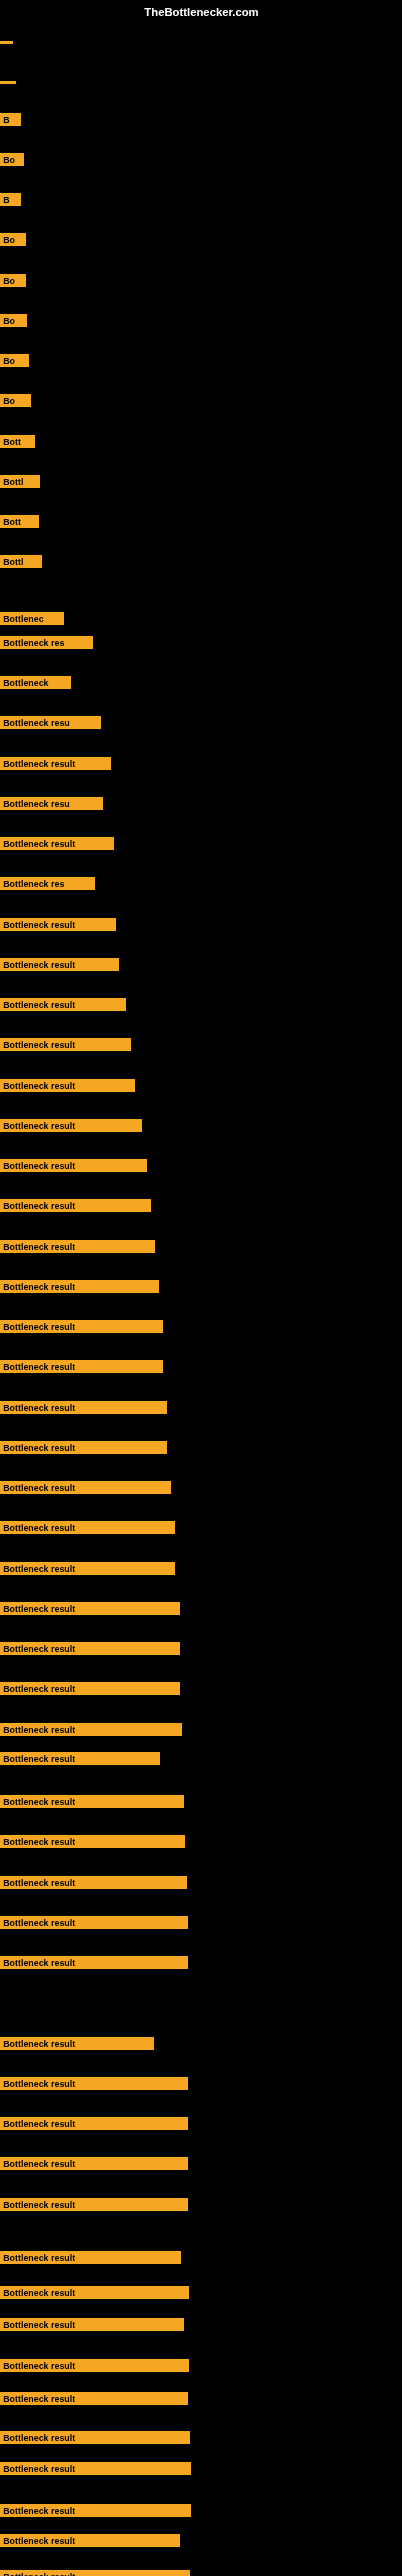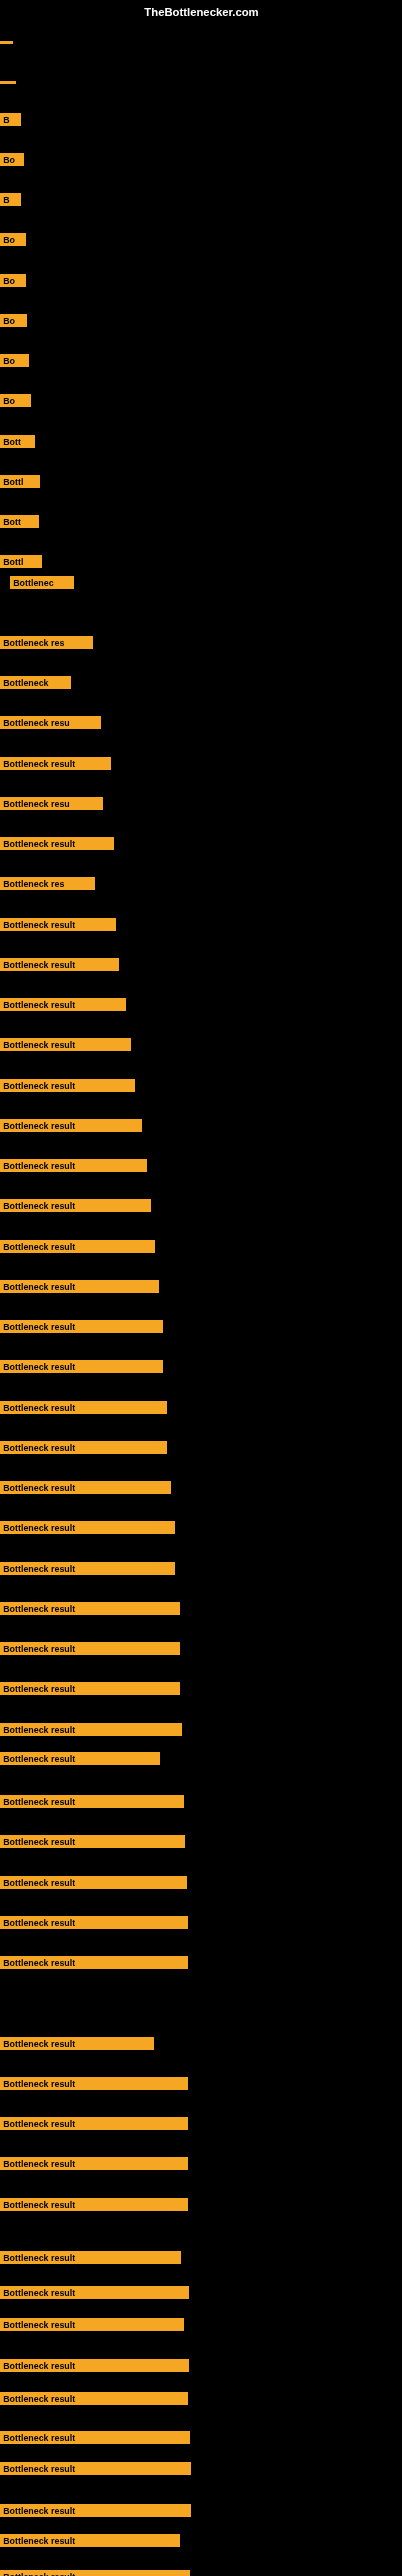--- a/index.html
+++ b/index.html
@@ -56,21 +56,21 @@
     <div class="label-container" style="top: 193px;"><span class="label-box" style="max-width: 21px; width: 21px;">B</span></div>
     <div class="label-container" style="top: 233px;"><span class="label-box" style="max-width: 26px; width: 26px;">Bo</span></div>
     <div class="label-container" style="top: 274px;"><span class="label-box" style="max-width: 26px; width: 26px;">Bo</span></div>
     <div class="label-container" style="top: 314px;"><span class="label-box" style="max-width: 27px; width: 27px;">Bo</span></div>
     <div class="label-container" style="top: 354px;"><span class="label-box" style="max-width: 29px; width: 29px;">Bo</span></div>
     <div class="label-container" style="top: 394px;"><span class="label-box" style="max-width: 31px; width: 31px;">Bo</span></div>
     <div class="label-container" style="top: 435px;"><span class="label-box" style="max-width: 35px; width: 35px;">Bott</span></div>
     <div class="label-container" style="top: 475px;"><span class="label-box" style="max-width: 40px; width: 40px;">Bottl</span></div>
     <div class="label-container" style="top: 515px;"><span class="label-box" style="max-width: 39px; width: 39px;">Bott</span></div>
     <div class="label-container" style="top: 555px;"><span class="label-box" style="max-width: 42px; width: 42px;">Bottl</span></div>
-    <div class="label-container" style="top: 576px; padding-left: 10px;"><span class="label-box" style="max-width: 64px; width: 64px;">Bottlenec</span></div>
+    <div class="label-container" style="top: 612px;"><span class="label-box" style="max-width: 64px; width: 64px;">Bottlenec</span></div>
     <div class="label-container" style="top: 636px;"><span class="label-box" style="max-width: 93px; width: 93px;">Bottleneck res</span></div>
     <div class="label-container" style="top: 676px;"><span class="label-box" style="max-width: 71px; width: 71px;">Bottleneck</span></div>
     <div class="label-container" style="top: 716px;"><span class="label-box" style="max-width: 101px; width: 101px;">Bottleneck resu</span></div>
     <div class="label-container" style="top: 757px;"><span class="label-box" style="max-width: 111px; width: 111px;">Bottleneck result</span></div>
     <div class="label-container" style="top: 797px;"><span class="label-box" style="max-width: 103px; width: 103px;">Bottleneck resu</span></div>
     <div class="label-container" style="top: 837px;"><span class="label-box" style="max-width: 114px; width: 114px;">Bottleneck result</span></div>
     <div class="label-container" style="top: 877px;"><span class="label-box" style="max-width: 95px; width: 95px;">Bottleneck res</span></div>
     <div class="label-container" style="top: 918px;"><span class="label-box" style="max-width: 116px; width: 116px;">Bottleneck result</span></div>
     <div class="label-container" style="top: 958px;"><span class="label-box" style="max-width: 119px; width: 119px;">Bottleneck result</span></div>
     <div class="label-container" style="top: 998px;"><span class="label-box" style="max-width: 126px; width: 126px;">Bottleneck result</span></div>

